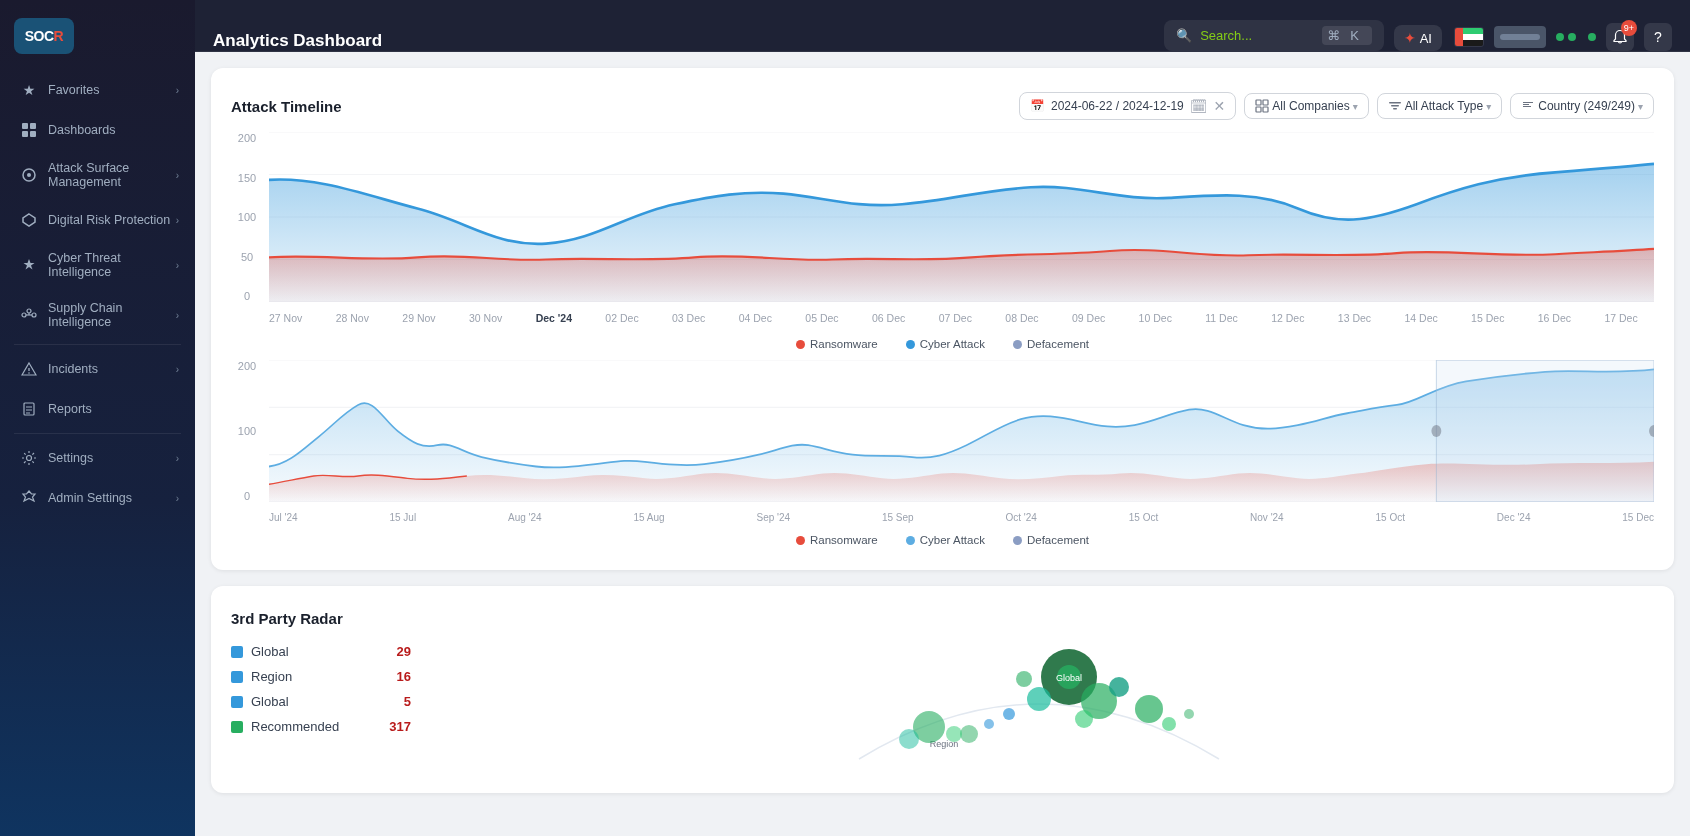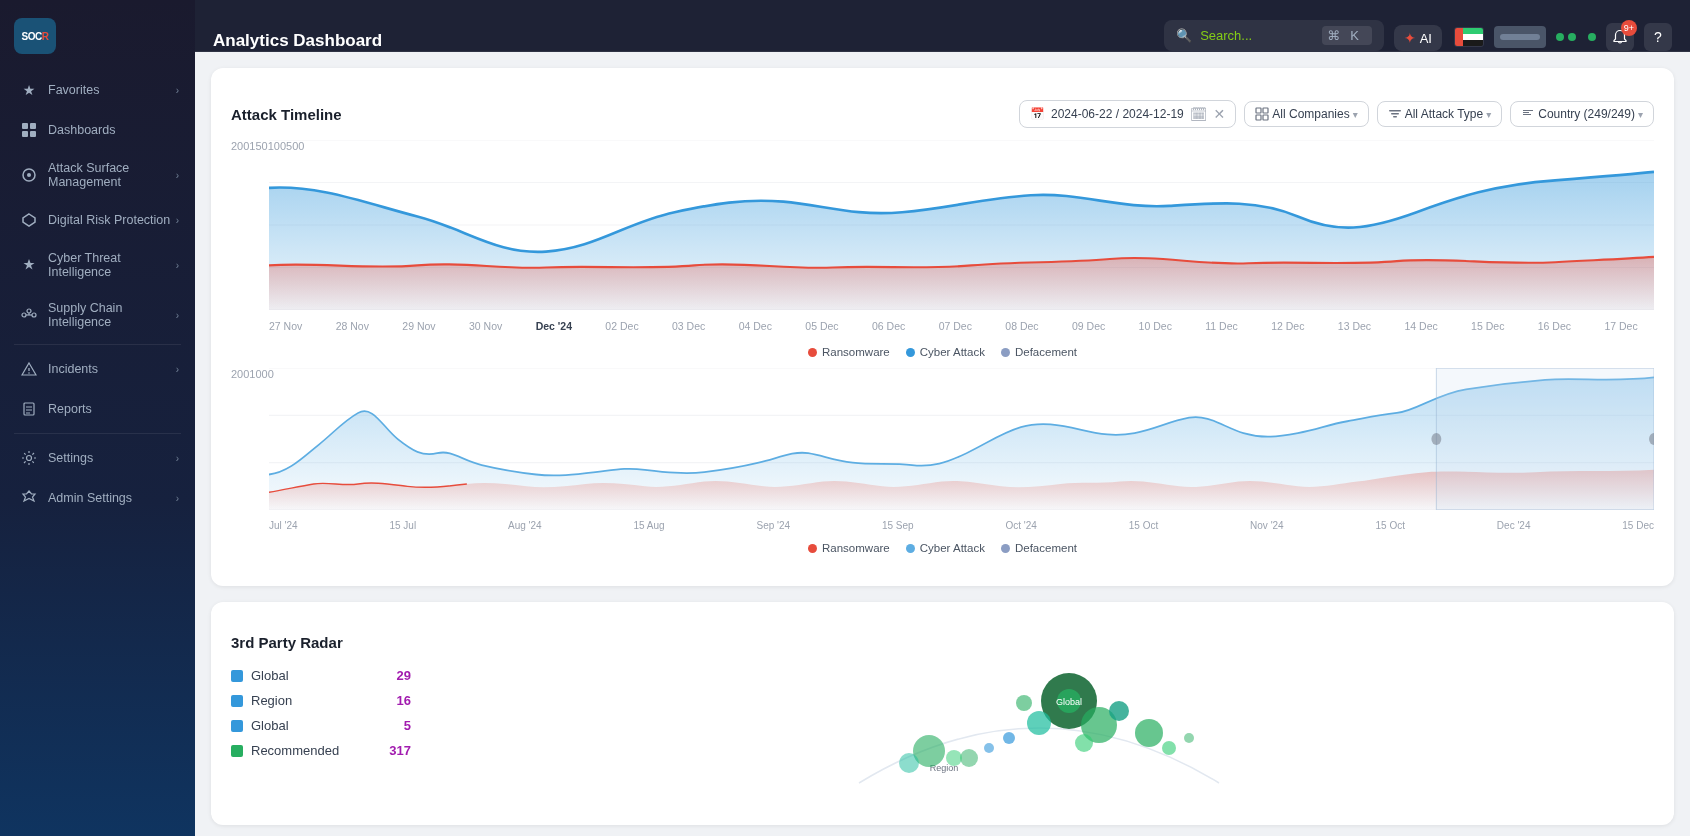--- a/index.html
+++ b/index.html
@@ -16,27 +16,27 @@
       overflow: hidden;
     }
     .logo-area {
       display: flex;
       align-items: center;
       padding: 10px 14px 16px;
     }
     .logo-box {
       background: #1a5276;
       border-radius: 8px;
-      width: 42px;
+      width: 60px;
       height: 36px;
       display: flex;
       align-items: center;
       justify-content: center;
       font-weight: 900;
-      font-size: 10px;
+      font-size: 14px;
       color: #5dade2;
       letter-spacing: -0.5px;
     }
     .logo-box span { color: #fff; }
     .nav-item {
       display: flex;
       align-items: center;
       padding: 10px 14px;
       cursor: pointer;
       border-radius: 6px;
@@ -119,21 +119,21 @@
       bottom: 0;
       background: #f0f2f5;
       overflow-y: auto;
       padding: 16px;
     }
 
     
     .card {
       background: #fff;
       border-radius: 12px;
-      padding: 32px 20px;
+      padding: 24px 20px;
       margin-bottom: 16px;
       box-shadow: 0 1px 4px rgba(0,0,0,0.08);
     }
     .card-header {
       display: flex;
       align-items: center;
       margin-bottom: 12px;
       gap: 10px;
     }
     .card-title {
@@ -176,23 +176,23 @@
       height: 200px;
       margin-bottom: 0;
     }
     .chart-y-labels {
       position: absolute;
       left: 0;
       top: 0;
       bottom: 30px;
       width: 38px;
       display: flex;
-      flex-direction: row;
+      flex-direction: column;
       justify-content: space-between;
-      align-items: flex-start;
+      align-items: center;
       padding-right: 6px;
       font-size: 11px;
       color: #9ca3af;
     }
     .chart-canvas {
       position: absolute;
       left: 38px;
       right: 0;
       top: 0;
       bottom: 30px;
@@ -205,21 +205,21 @@
       height: 28px;
       display: flex;
       justify-content: space-between;
       align-items: center;
       font-size: 10.5px;
       color: #9ca3af;
     }
     .legend {
       display: flex;
       justify-content: center;
-      gap: 16px;
+      gap: 28px;
       margin-top: 6px;
     }
     .legend-item {
       display: flex;
       align-items: center;
       gap: 5px;
       font-size: 11.5px;
       color: #4b5563;
     }
     .legend-dot {
@@ -255,21 +255,21 @@
       color: #9ca3af;
     }
 
     
     .radar-card { display: flex; gap: 12px; }
     .radar-legend-col { min-width: 180px; }
     .radar-chart-col { flex: 1; display: flex; align-items: center; justify-content: center; position: relative; }
     .radar-desc-col { min-width: 260px; padding-top: 8px; }
     .radar-legend-item { display: flex; align-items: center; gap: 8px; padding: 5px 0; font-size: 13px; color: #374151; }
     .radar-legend-dot { width: 12px; height: 12px; border-radius: 2px; flex-shrink: 0; }
-    .radar-legend-count { margin-left: auto; font-weight: 600; color: #a21caf; }
+    .radar-legend-count { margin-left: auto; font-weight: 600; color: #b91c1c; }
     .radar-desc { font-size: 12px; color: #6b7280; line-height: 1.6; }
 
     
     .status-indicators { display: flex; align-items: center; gap: 4px; }
     .status-dot { width: 8px; height: 8px; border-radius: 50%; }
   </style>
 </head>
 <body>
 
 <div id="sidebar">

